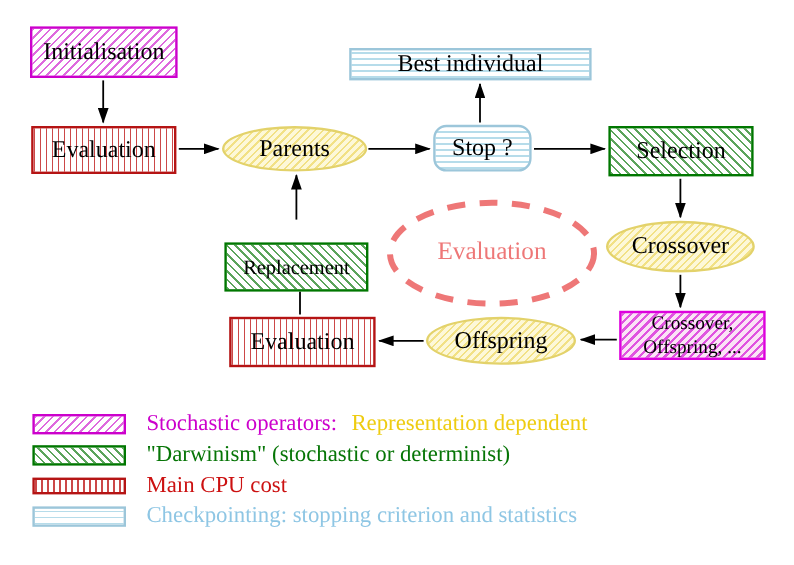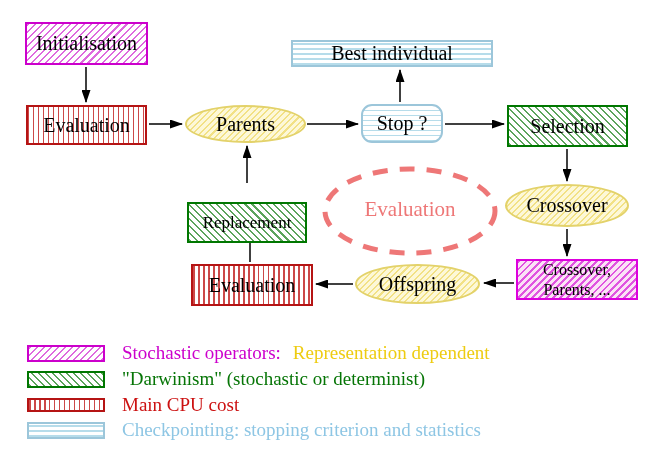--- a/index.html
+++ b/index.html
@@ -116,21 +116,21 @@
   <div id="n-selection" class="node hatch-green">
     <span>Selection</span>
   </div>
 
   <div id="n-genitors" class="node ellipse">
     <span>Crossover</span>
   </div>
 
   <div id="n-crossover" class="node hatch-magenta-dense">
     <span>Crossover,</span>
-    <span>Parents, ...</span>
+    <span>Offspring, ...</span>
   </div>
 
   <div id="n-offspring" class="node ellipse">
     <span>Offspring</span>
   </div>
 
   <div id="n-evaluation-bottom" class="node hatch-red">
     <span>Evaluation</span>
   </div>
 

